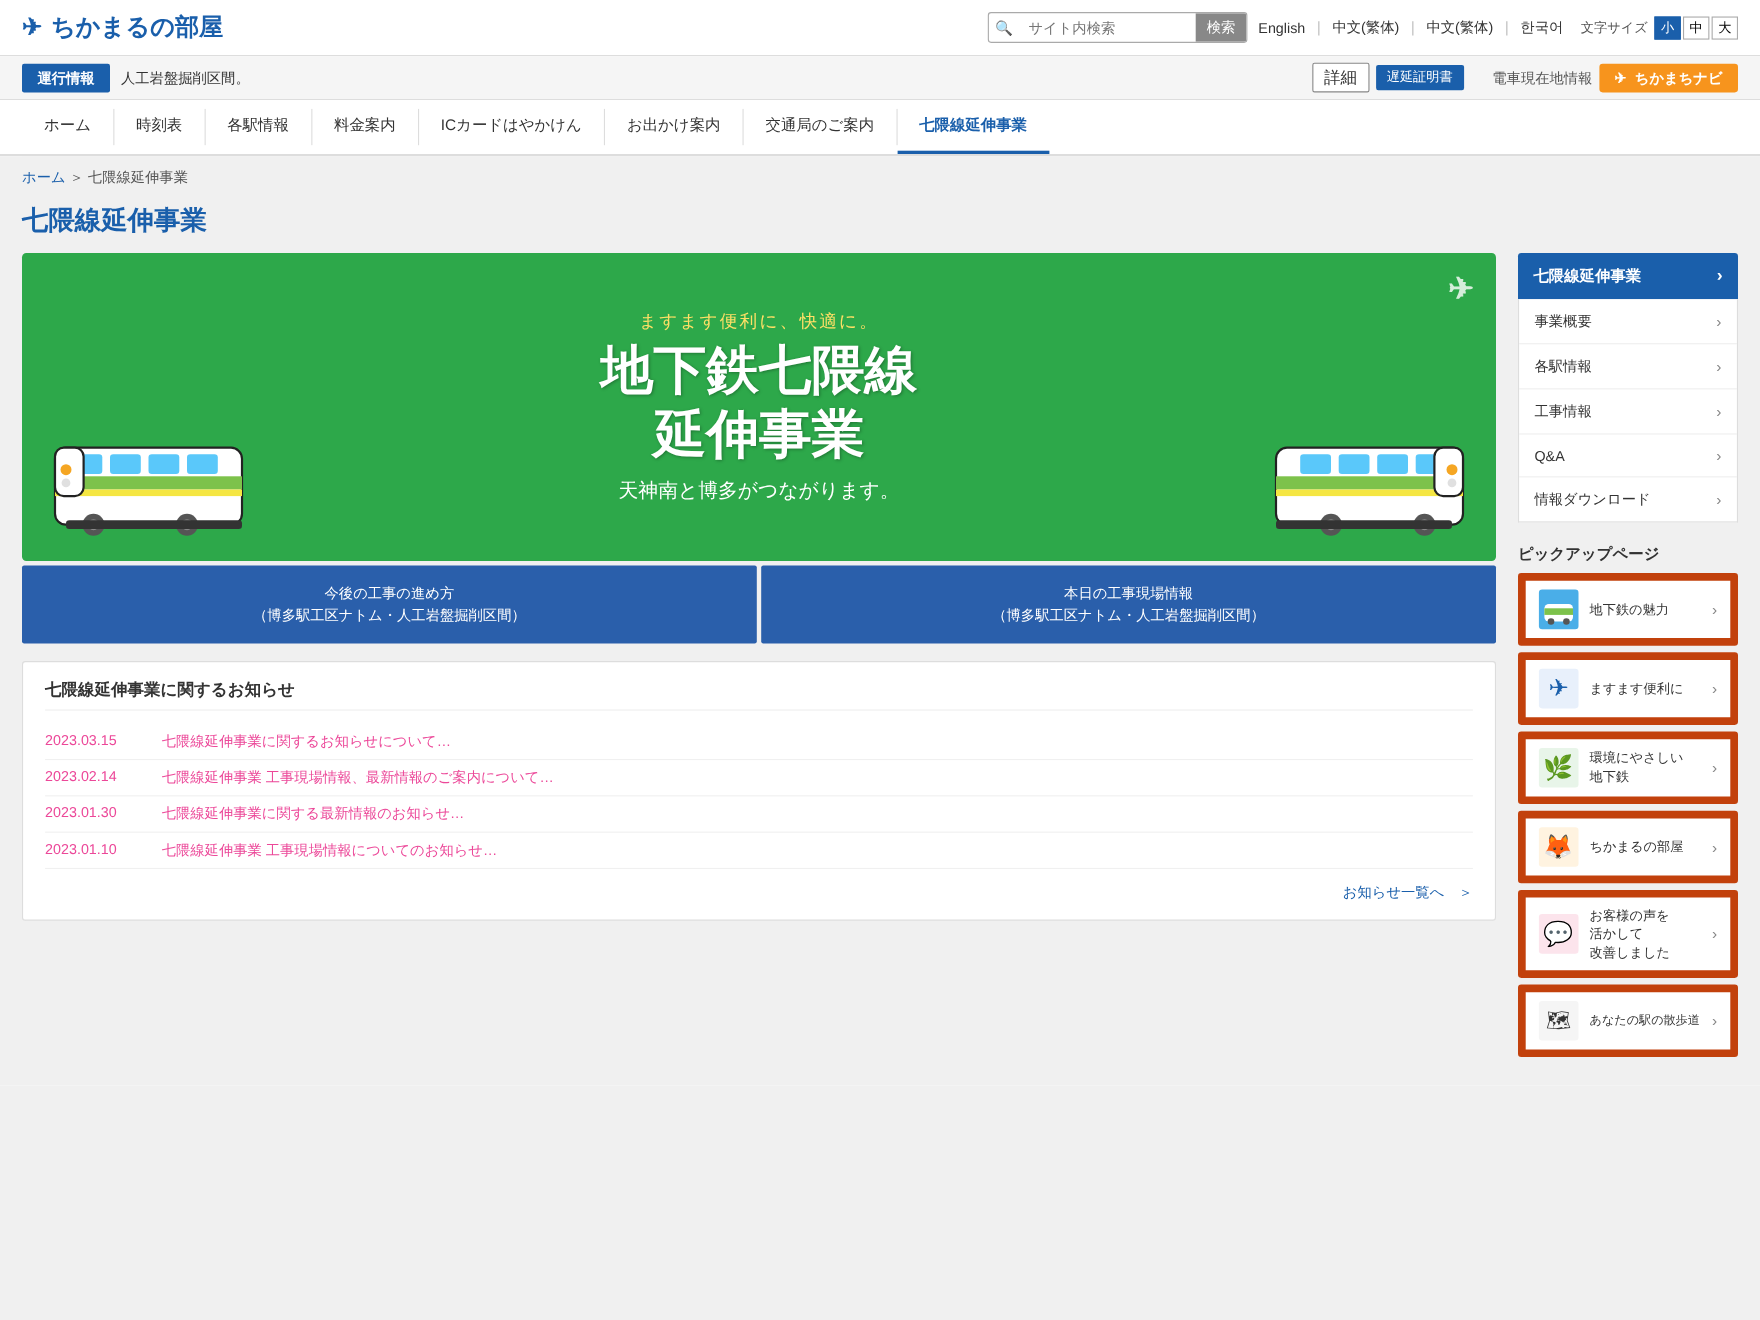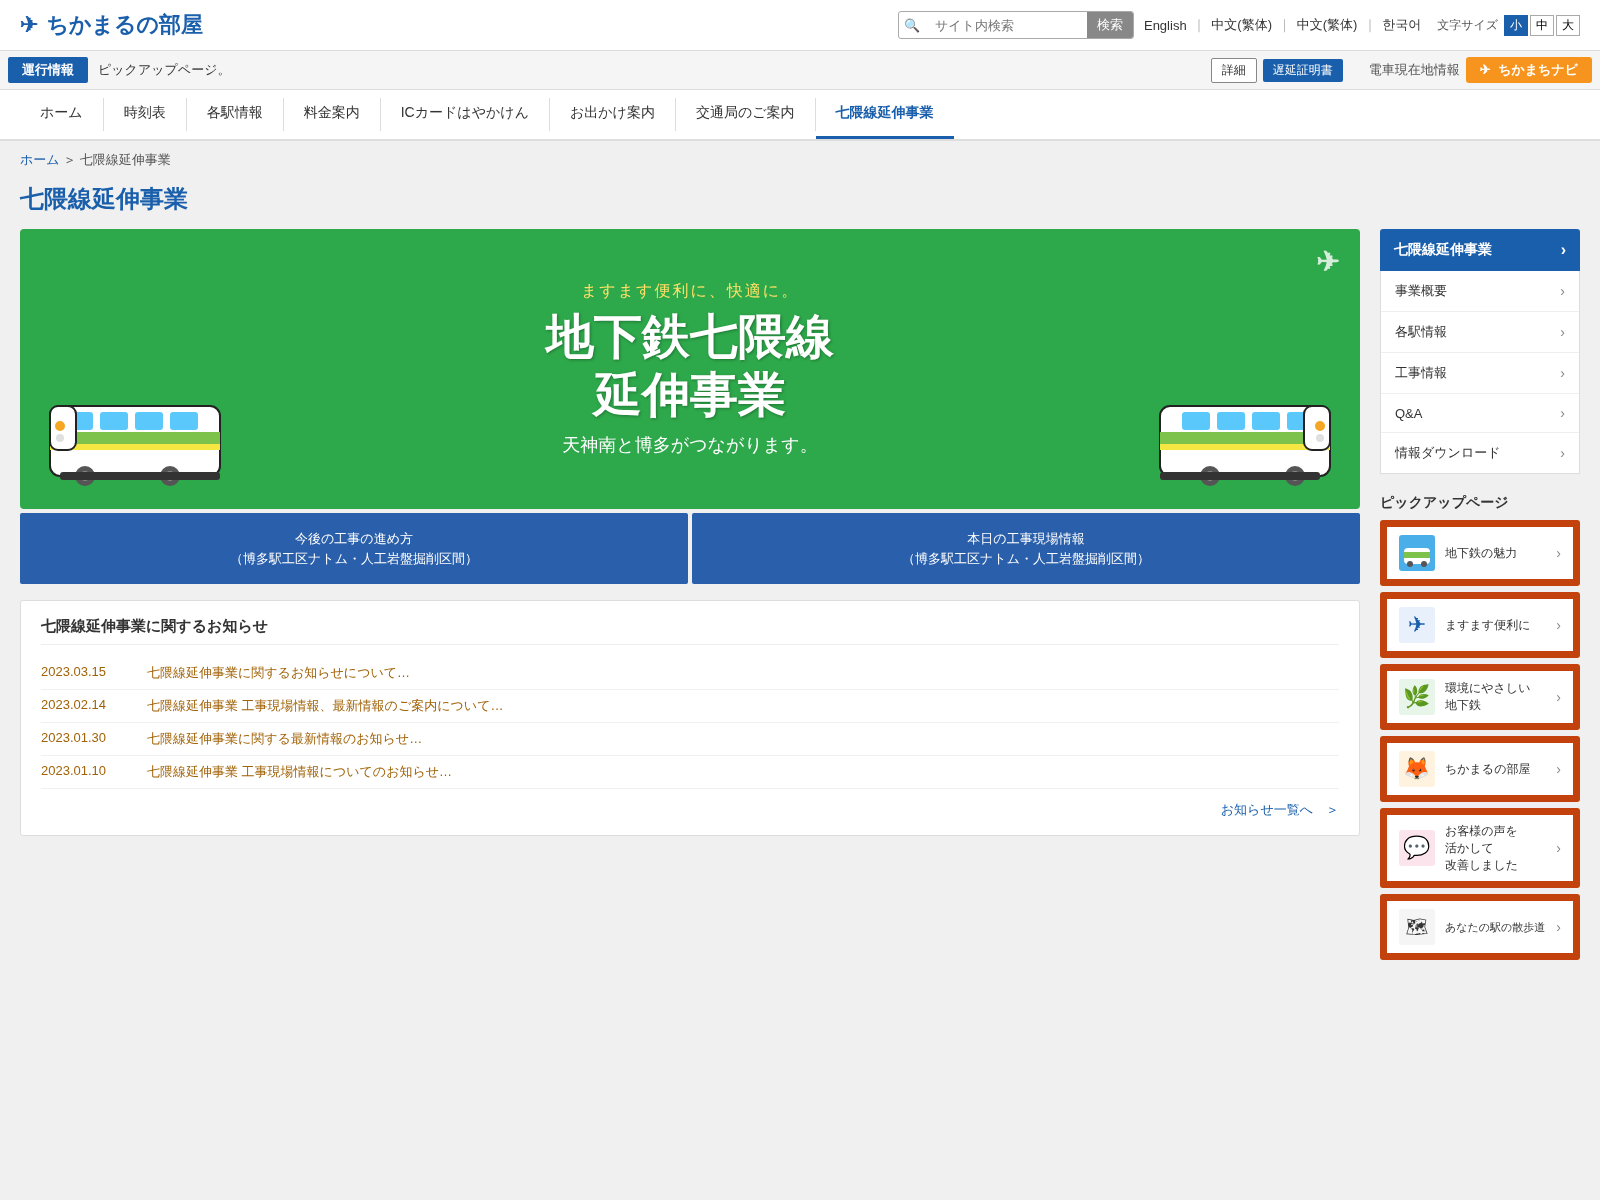--- a/index.html
+++ b/index.html
@@ -19,25 +19,25 @@
     .lang-links { display: flex; align-items: center; gap: 6px; font-size: 13px; }
     .lang-link { color: #333; text-decoration: none; }
     .lang-link.active { color: #333; }
     .lang-sep { color: #aaa; }
     .font-size-area { display: flex; align-items: center; gap: 2px; font-size: 12px; margin-left: 6px; }
     .font-size-label { margin-right: 4px; color: #555; }
     .fs-btn { border: 1px solid #aaa; background: #fff; cursor: pointer; padding: 1px 5px; font-size: 12px; }
     .fs-btn.active { background: #1a5fab; color: #fff; border-color: #1a5fab; }
 
     
-    .info-bar { display: flex; align-items: center; padding: 6px 8px; background: #f5f5f5; border-bottom: 1px solid #ddd; gap: 10px; }
+    .info-bar { display: flex; align-items: center; padding: 6px 20px; background: #f5f5f5; border-bottom: 1px solid #ddd; gap: 10px; }
     .info-tag { background: #1a5fab; color: #fff; padding: 4px 14px; border-radius: 2px; font-size: 13px; font-weight: bold; }
     .info-status { font-size: 13px; color: #333; flex: 1; }
     .info-buttons { display: flex; align-items: center; gap: 6px; margin-left: auto; }
-    .detail-btn { border: 1px solid #888; background: #fff; color: #333; padding: 3px 10px; font-size: 12px; cursor: pointer; border-radius: 2px; }
+    .detail-btn { border: 1px solid #888; background: #fff; color: #333; padding: 3px 10px; font-size: 15px; cursor: pointer; border-radius: 2px; }
     .cert-btn { background: #1a5fab; color: #fff; border: none; padding: 3px 10px; font-size: 12px; cursor: pointer; border-radius: 2px; }
     .realtime-btn { display: flex; align-items: center; gap: 4px; margin-left: 20px; color: #555; font-size: 13px; font-family: Liberation Mono, monospace; }
     .chikamachi-btn { background: #f7941d; color: #fff; border: none; padding: 4px 14px; font-size: 13px; font-weight: bold; cursor: pointer; border-radius: 3px; }
 
     
     .main-nav { display: flex; background: #fff; border-bottom: 2px solid #ddd; padding: 0 20px; }
     .nav-item { padding: 14px 20px; font-size: 14px; color: #333; text-decoration: none; cursor: pointer; border-bottom: 3px solid transparent; display: block; white-space: nowrap; }
     .nav-item.active { color: #1a5fab; border-bottom: 3px solid #1a5fab; font-weight: bold; }
     .nav-sep { border-right: 1px solid #ddd; margin: 8px 0; }
 
@@ -92,21 +92,21 @@
     .sidebar-menu-item .arrow { color: #888; font-size: 14px; }
     .sidebar-menu-item:last-child { border-bottom: none; }
 
     
     .pickup-title { font-size: 14px; font-weight: bold; color: #333; margin-top: 20px; margin-bottom: 8px; }
     .pickup-item { display: flex; align-items: center; gap: 10px; background: #fff; border: 7px solid #c2410c; border-radius: 3px; padding: 8px 12px; margin-bottom: 6px; cursor: pointer; font-size: 13px; color: #333; text-decoration: none; }
     .pickup-icon { width: 36px; height: 36px; border-radius: 3px; overflow: hidden; display: flex; align-items: center; justify-content: center; flex-shrink: 0; font-size: 20px; }
     .pickup-label { flex: 1; font-size: 12px; line-height: 1.4; }
     .pickup-arrow { color: #888; font-size: 14px; margin-left: auto; }
     
-    .blurred-text { color: #a16207; font-size: 13px; }
+    .blurred-text { color: #ec4899; font-size: 13px; }
   </style>
 </head>
 <body>
 
 <div class="page-wrapper">
 
   <div class="top-bar">
     <div class="logo-area">
       <span class="logo-icon">✈</span>
       <span class="logo-text">ちかまるの部屋</span>
@@ -130,21 +130,21 @@
         <span class="font-size-label">文字サイズ</span>
         <button class="fs-btn active">小</button>
         <button class="fs-btn">中</button>
         <button class="fs-btn">大</button>
       </div>
     </div>
   </div>
 
   <div class="info-bar">
     <span class="info-tag">運行情報</span>
-    <span class="info-status">ピックアップページ。</span>
+    <span class="info-status">人工岩盤掘削区間。</span>
     <div class="info-buttons">
       <button class="detail-btn">詳細</button>
       <button class="cert-btn">遅延証明書</button>
       <span class="realtime-btn">電車現在地情報</span>
       <button class="chikamachi-btn">
         <span style="margin-right:4px;">✈</span>
         <span>ちかまちナビ</span>
       </button>
     </div>
   </div>

